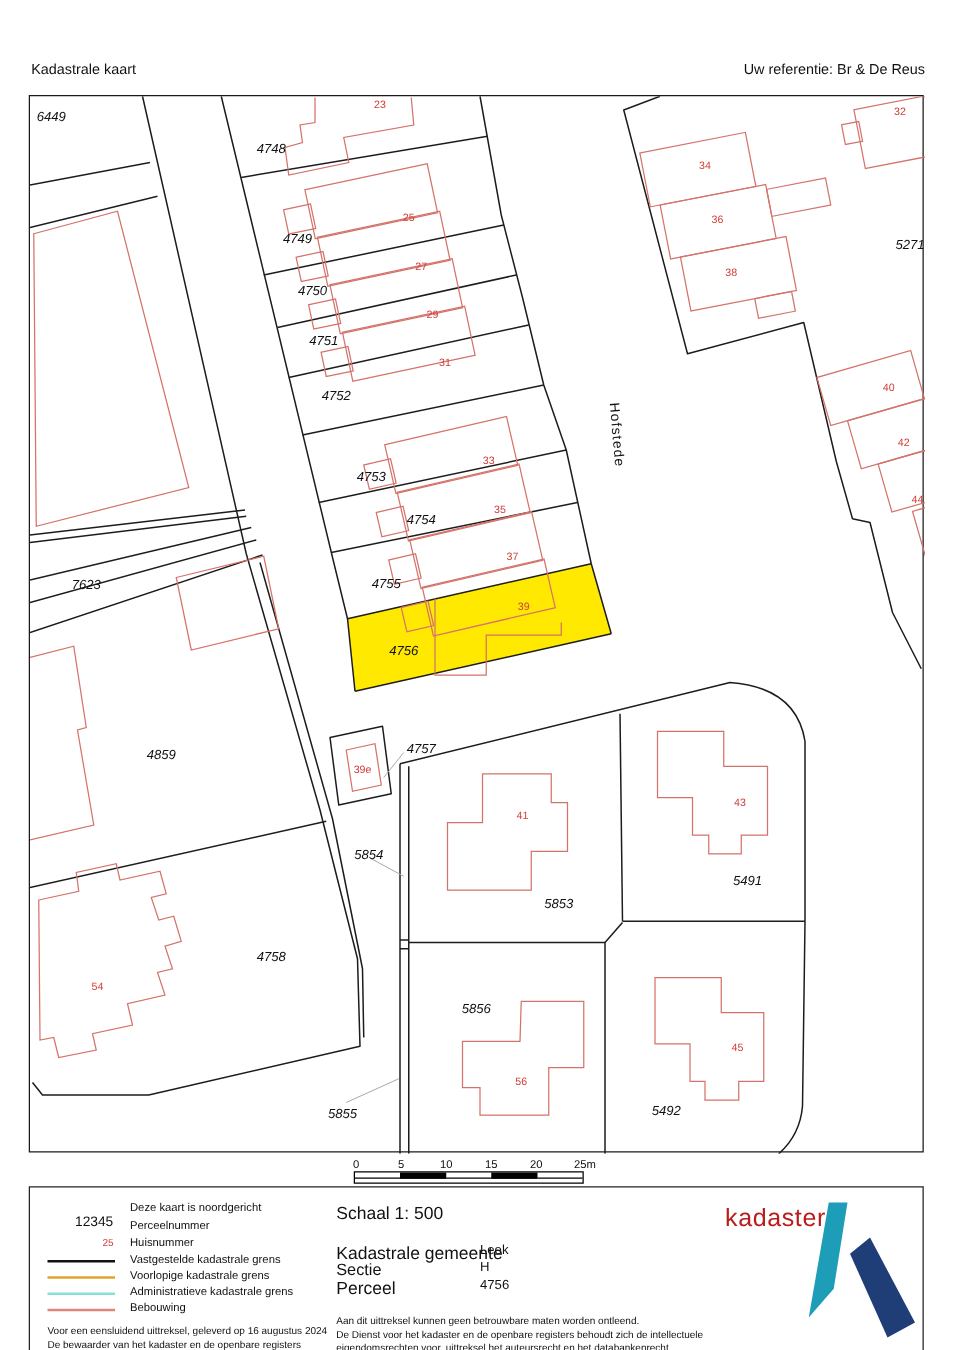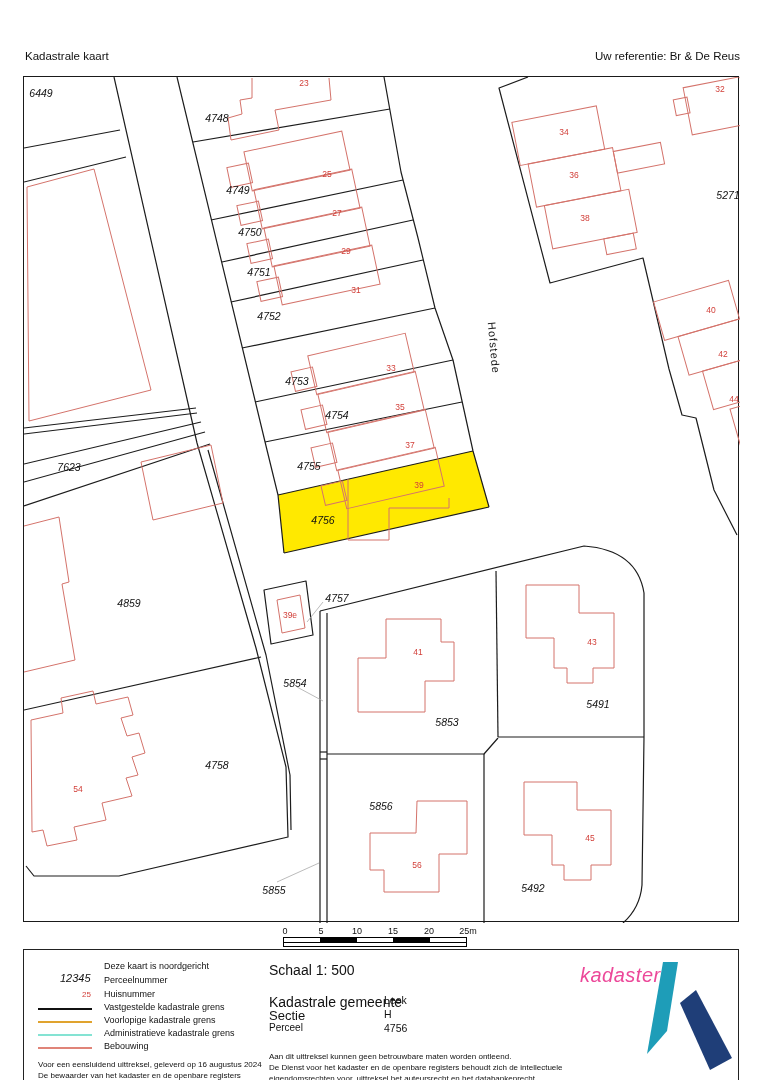--- a/index.html
+++ b/index.html
@@ -23,28 +23,28 @@
   #sb-bar{position:absolute;left:0;top:11px;width:182px;height:8px;border:1px solid #000;
           display:flex;box-sizing:content-box;}
   #sb-bar .cell{width:36.4px;height:4px;border-bottom:1px solid #000;}
   #sb-bar .cell.blk{background:#000;}
   
   #panel{position:absolute;left:23px;top:920px;width:716px;height:164px;
          border:1.8px solid #222;box-sizing:border-box;background:#fff;}
   .pn{position:absolute;white-space:nowrap;}
   .small{font-size:9px;}
   .tiny{font-size:8px;}
-  .sample{font-style:italic;font-size:11px;}
+  .sample{font-size:11px;}
   .sample-red{color:#d2403a;font-size:8px;}
   .legline{position:absolute;width:54px;height:0;border-top:2px solid #111;}
   .legline.orange{border-color:#e0a32e;}
   .legline.cyan{border-color:#84e3d3;}
   .legline.red{border-color:#e08478;}
-  #logo-text{position:absolute;left:556px;top:14px;font-style:italic;font-size:20px;
-             color:#ec4899;letter-spacing:0.5px;}
+  #logo-text{position:absolute;left:556px;top:14px;font-size:20px;
+             color:#b91c1c;letter-spacing:0.5px;}
   #logo-mark{position:absolute;left:612px;top:6px;}
 </style>
 </head>
 <body>
 <div id="page">
 
   <div class="hdr" id="hdr-left">Kadastrale kaart</div>
   <div class="hdr" id="hdr-right">Uw referentie: Br &amp; De Reus</div>
 
   <div id="map-frame">
@@ -241,21 +241,21 @@
     <div class="legline red" style="left:14px;top:97px"></div>
     <div class="pn small" style="left:80px;top:91px">Bebouwing</div>
     <div class="pn tiny" style="left:14px;top:110px">Voor een eensluidend uittreksel, geleverd op 16 augustus 2024</div>
     <div class="pn tiny" style="left:14px;top:121px">De bewaarder van het kadaster en de openbare registers</div>
 
     <div class="pn" style="left:245px;top:12px;font-size:14px">Schaal 1: 500</div>
     <div class="pn" style="left:245px;top:44px;font-size:14px">Kadastrale gemeente</div>
     <div class="pn" style="left:360px;top:44px;font-size:10.5px">Leek</div>
     <div class="pn" style="left:245px;top:58px;font-size:13px">Sectie</div>
     <div class="pn" style="left:360px;top:58px;font-size:10.5px">H</div>
-    <div class="pn" style="left:245px;top:72px;font-size:10px">Perceel</div>
+    <div class="pn" style="left:245px;top:72px;font-size:14px">Perceel</div>
     <div class="pn" style="left:360px;top:72px;font-size:10.5px">4756</div>
     <div class="pn tiny" style="left:245px;top:102px">Aan dit uittreksel kunnen geen betrouwbare maten worden ontleend.</div>
     <div class="pn tiny" style="left:245px;top:113px">De Dienst voor het kadaster en de openbare registers behoudt zich de intellectuele</div>
     <div class="pn tiny" style="left:245px;top:124px">eigendomsrechten voor, uittreksel het auteursrecht en het databankenrecht.</div>
 
     <div id="logo-text">kadaster</div>
     <svg id="logo-mark" width="100" height="122" viewBox="0 0 100 122">
       <polygon points="27,6 42,6 31,75 11,98" fill="#1e9db8"></polygon>
       <polygon points="44,47 60,34 96,102 74,114" fill="#1f3e78"></polygon>
     </svg>

